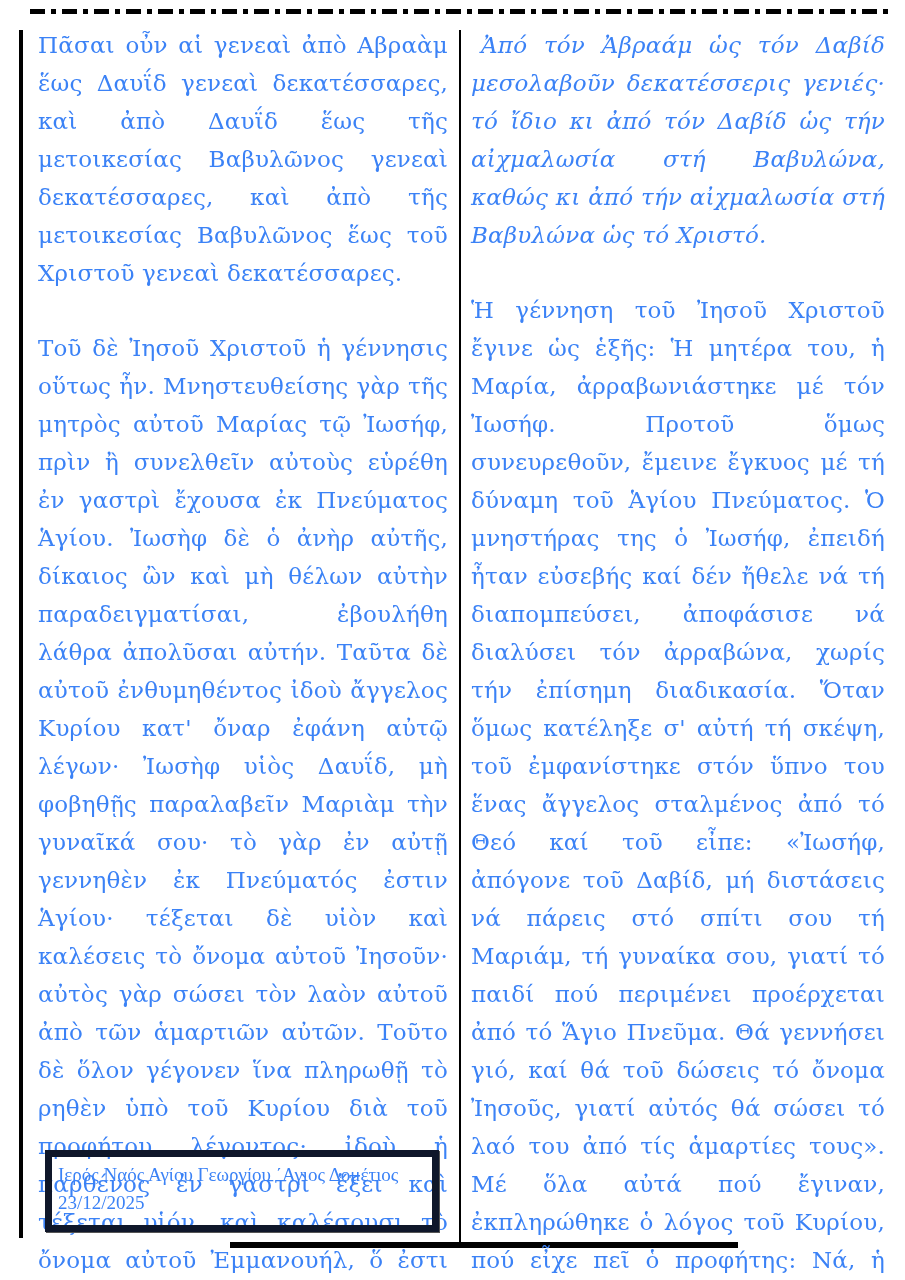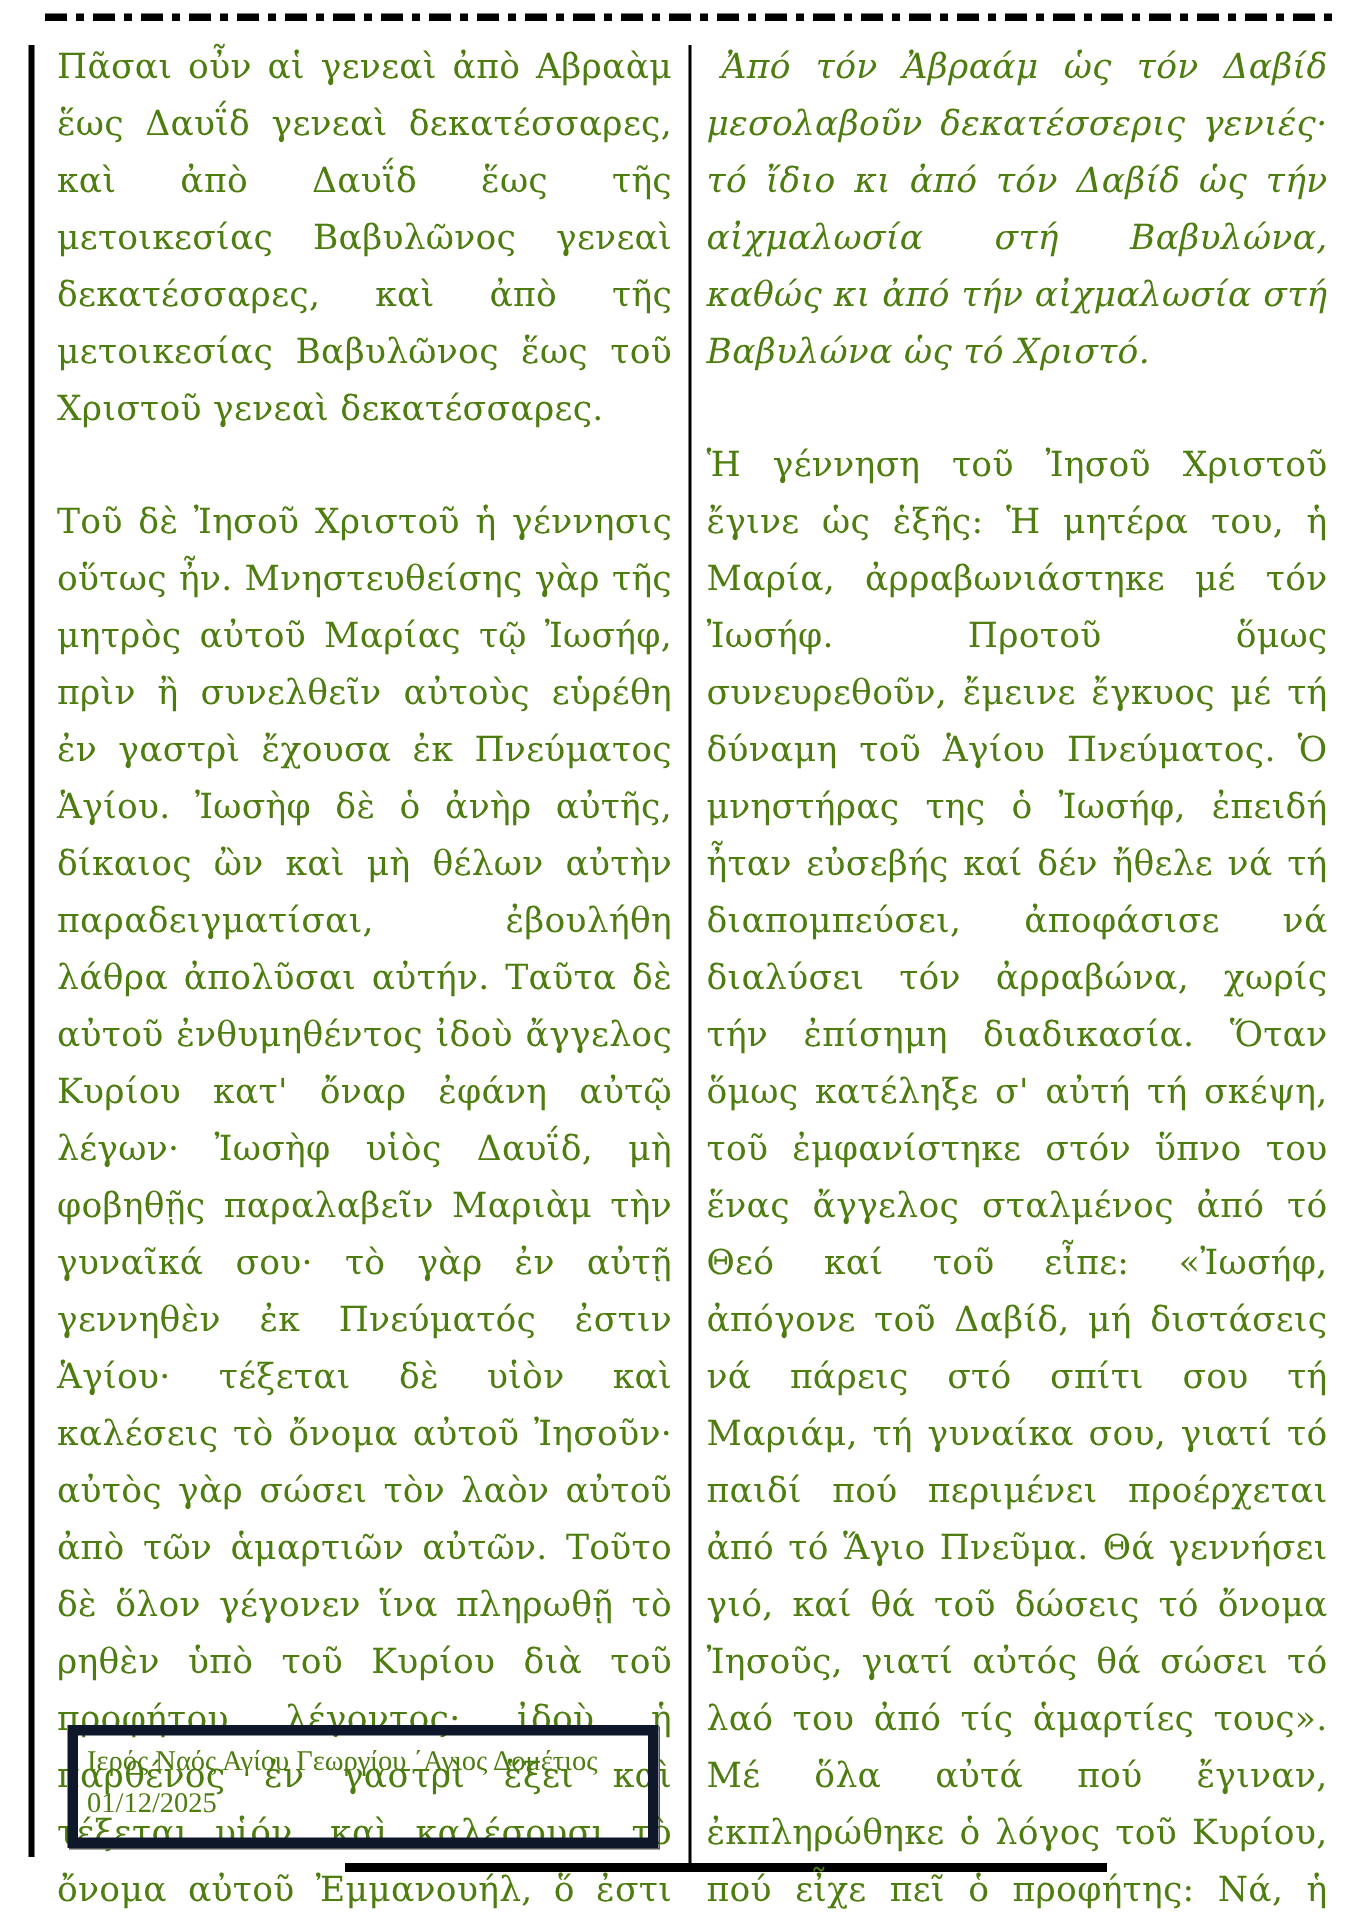--- a/index.html
+++ b/index.html
@@ -5,21 +5,21 @@
   html, body {
     margin: 0;
     padding: 0;
     background: #ffffff;
   }
   .page {
     position: relative;
     width: 905px;
     height: 1280px;
     background: #ffffff;
-    color: #4d7c0f;
+    color: #3b82f6;
     font-family: "DejaVu Serif", "Liberation Serif", serif;
     overflow: hidden;
   }
   
   .top-border {
     position: absolute;
     left: 30px;
     top: 9px;
     width: 862px;
     height: 5px;
@@ -110,16 +110,16 @@
     <p>Τοῦ δὲ Ἰησοῦ Χριστοῦ ἡ γέννησις οὕτως ἦν. Μνηστευθείσης γὰρ τῆς μητρὸς αὐτοῦ Μαρίας τῷ Ἰωσήφ, πρὶν ἢ συνελθεῖν αὐτοὺς εὑρέθη ἐν γαστρὶ ἔχουσα ἐκ Πνεύματος Ἁγίου. Ἰωσὴφ δὲ ὁ ἀνὴρ αὐτῆς, δίκαιος ὢν καὶ μὴ θέλων αὐτὴν παραδειγματίσαι, ἐβουλήθη λάθρα ἀπολῦσαι αὐτήν. Ταῦτα δὲ αὐτοῦ ἐνθυμηθέντος ἰδοὺ ἄγγελος Κυρίου κατ' ὄναρ ἐφάνη αὐτῷ λέγων· Ἰωσὴφ υἱὸς Δαυΐδ, μὴ φοβηθῇς παραλαβεῖν Μαριὰμ τὴν γυναῖκά σου· τὸ γὰρ ἐν αὐτῇ γεννηθὲν ἐκ Πνεύματός ἐστιν Ἁγίου· τέξεται δὲ υἱὸν καὶ καλέσεις τὸ ὄνομα αὐτοῦ Ἰησοῦν· αὐτὸς γὰρ σώσει τὸν λαὸν αὐτοῦ ἀπὸ τῶν ἁμαρτιῶν αὐτῶν. Τοῦτο δὲ ὅλον γέγονεν ἵνα πληρωθῇ τὸ ρηθὲν ὑπὸ τοῦ Κυρίου διὰ τοῦ προφήτου λέγοντος· ἰδοὺ ἡ παρθένος ἐν γαστρὶ ἕξει καὶ τέξεται υἱόν, καὶ καλέσουσι τὸ ὄνομα αὐτοῦ Ἐμμανουήλ, ὅ ἐστι μεθερμηνευόμενον μεθ' ἡμῶν ὁ Θεός. Διεγερθεὶς δὲ ὁ Ἰωσὴφ ἀπὸ τοῦ ὕπνου ἐποίησεν ὡς προσέταξεν αὐτῷ ὁ ἄγγελος Κυρίου καὶ παρέλαβε τὴν γυναῖκα αὐτοῦ, καὶ οὐκ ἐγίνωσκεν αὐτὴν ἕως οὗ ἔτεκε τὸν υἱὸν αὐτῆς τὸν πρωτότοκον, καὶ ἐκάλεσε τὸ ὄνομα αὐτοῦ Ἰησοῦν.</p>
   </div>
 
   <div class="col col-right">
     <p class="indent-first">Ἀπό τόν Ἀβραάμ ὡς τόν Δαβίδ μεσολαβοῦν δεκατέσσερις γενιές· τό ἴδιο κι ἀπό τόν Δαβίδ ὡς τήν αἰχμαλωσία στή Βαβυλώνα, καθώς κι ἀπό τήν αἰχμαλωσία στή Βαβυλώνα ὡς τό Χριστό.</p>
     <p>Ἡ γέννηση τοῦ Ἰησοῦ Χριστοῦ ἔγινε ὡς ἑξῆς: Ἡ μητέρα του, ἡ Μαρία, ἀρραβωνιάστηκε μέ τόν Ἰωσήφ. Προτοῦ ὅμως συνευρεθοῦν, ἔμεινε ἔγκυος μέ τή δύναμη τοῦ Ἁγίου Πνεύματος. Ὁ μνηστήρας της ὁ Ἰωσήφ, ἐπειδή ἦταν εὐσεβής καί δέν ἤθελε νά τή διαπομπεύσει, ἀποφάσισε νά διαλύσει τόν ἀρραβώνα, χωρίς τήν ἐπίσημη διαδικασία. Ὅταν ὅμως κατέληξε σ' αὐτή τή σκέψη, τοῦ ἐμφανίστηκε στόν ὕπνο του ἕνας ἄγγελος σταλμένος ἀπό τό Θεό καί τοῦ εἶπε: «Ἰωσήφ, ἀπόγονε τοῦ Δαβίδ, μή διστάσεις νά πάρεις στό σπίτι σου τή Μαριάμ, τή γυναίκα σου, γιατί τό παιδί πού περιμένει προέρχεται ἀπό τό Ἅγιο Πνεῦμα. Θά γεννήσει γιό, καί θά τοῦ δώσεις τό ὄνομα Ἰησοῦς, γιατί αὐτός θά σώσει τό λαό του ἀπό τίς ἁμαρτίες τους». Μέ ὅλα αὐτά πού ἔγιναν, ἐκπληρώθηκε ὁ λόγος τοῦ Κυρίου, πού εἶχε πεῖ ὁ προφήτης: Νά, ἡ παρθένος θά μείνει ἔγκυος καί θά γεννήσει γιό, καί θά τοῦ δώσουν τό ὄνομα Ἐμμανουήλ, πού σημαίνει, ὁ Θεός εἶναι μαζί μας. Ὅταν ξύπνησε ὁ Ἰωσήφ, ἔκανε ὅπως τόν πρόσταξε ὁ ἄγγελος τοῦ Κυρίου καί πῆρε στό σπίτι του τή Μαρία τή γυναίκα του. Καί δέν εἶχε συζυγικές σχέσεις μαζί της· ὡσότου γέννησε τό γιό της τόν πρωτότοκο καί τοῦ ἔδωσε τό ὄνομα Ἰησοῦς.</p>
   </div>
 
   <div class="footer-box">
     <div>Ιερός Ναός Αγίου Γεωργίου ΄Αγιος Δομέτιος</div>
-    <div>01/12/2025</div>
+    <div>23/12/2025</div>
   </div>
 
 </div>
 
 </body></html>

